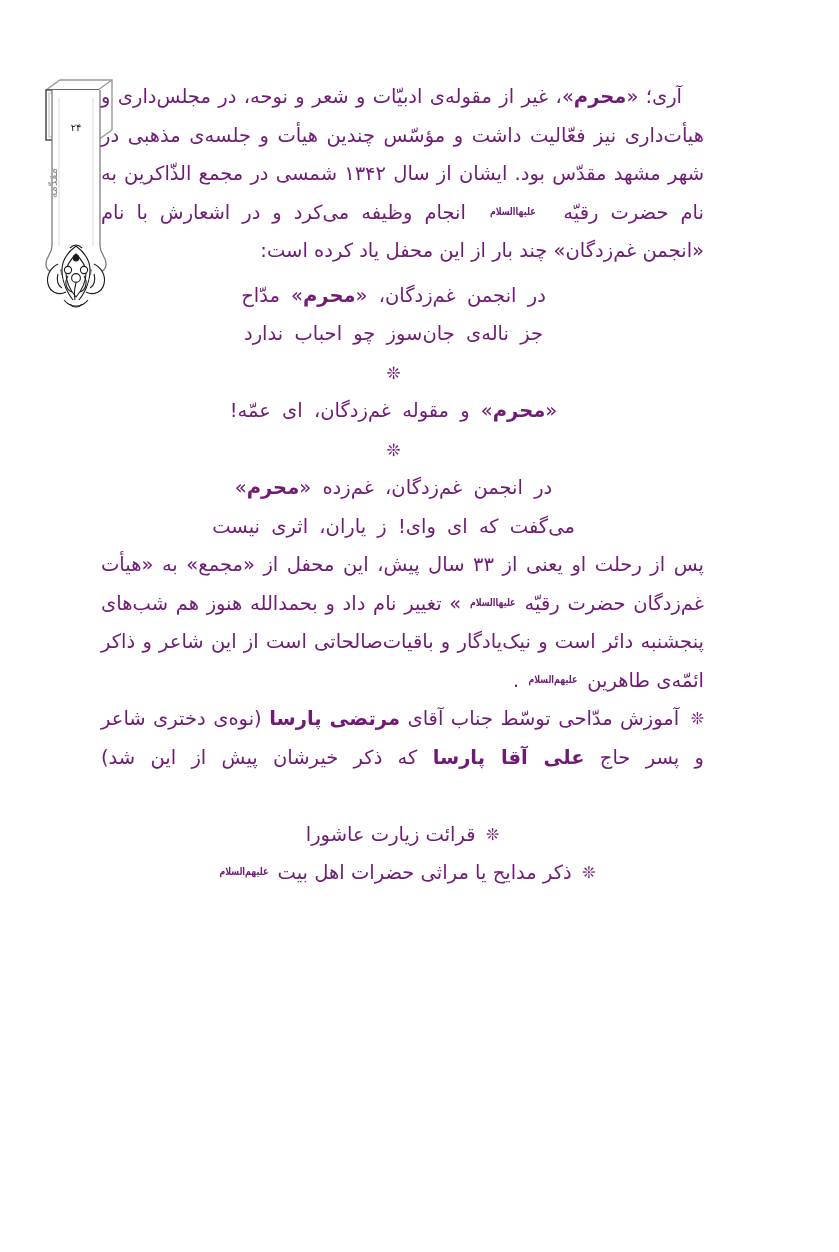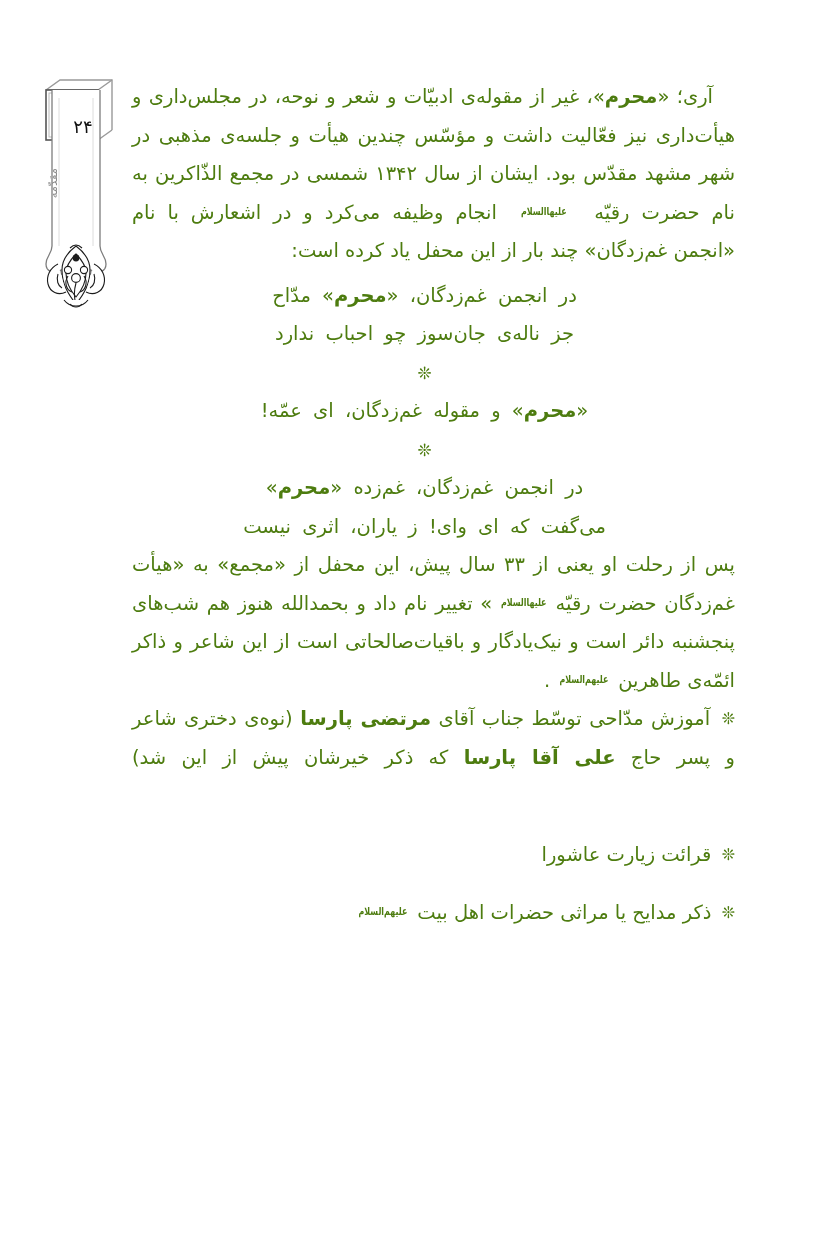--- a/index.html
+++ b/index.html
@@ -20,28 +20,28 @@
   
   .page {
     position: absolute;
     inset: 0;
     background: #ffffff;
   }
 
   .textblock {
     position: absolute;
     top: 78px;
-    right: 104px;
+    right: 135px;
     width: 603px;
     direction: rtl;
     text-align: justify;
     text-justify: inter-word;
     font-size: 19.5px;
     line-height: 38.5px;
-    color: #4d7c0f;
+    color: #701a75;
   }
 
   .para {
     margin: 0 0 0 0;
     text-align: justify;
     text-justify: inter-word;
   }
   .para.indent { text-indent: 22px; }
 
   
@@ -91,21 +91,21 @@
     margin-right: 18px;
   }
 
   
   .bullets { margin: 0; }
   .bullet-item {
     text-align: justify;
     text-justify: inter-word;
     direction: rtl;
   }
-  .bullet-item.center { text-align: right; margin-top: 20px; }
+  .bullet-item.center { text-align: center; }
   .bullet-item::after { content: ""; display: inline-block; width: 100%; }
   .bullet-item.center::after { content: none; }
   .bmark {
     display: inline-block;
     font-size: 16px;
     vertical-align: 1px;
     margin-left: 4px;
   }
 
   
@@ -114,27 +114,27 @@
     top: 78px;
     left: 28px;
     width: 96px;
     height: 235px;
   }
   .bookmark svg { display: block; }
 
   .pagenum {
     position: absolute;
     top: 106px;
-    left: 62px;
+    left: 55px;
     width: 42px;
     height: 42px;
     display: flex;
     align-items: center;
     justify-content: center;
-    font-size: 18px;
+    font-size: 10px;
     color: #111;
     letter-spacing: 1px;
     font-family: Liberation Serif, serif;
   }
 
   .section-label {
     position: absolute;
     top: 168px;
     left: 46px;
     width: 20px;

